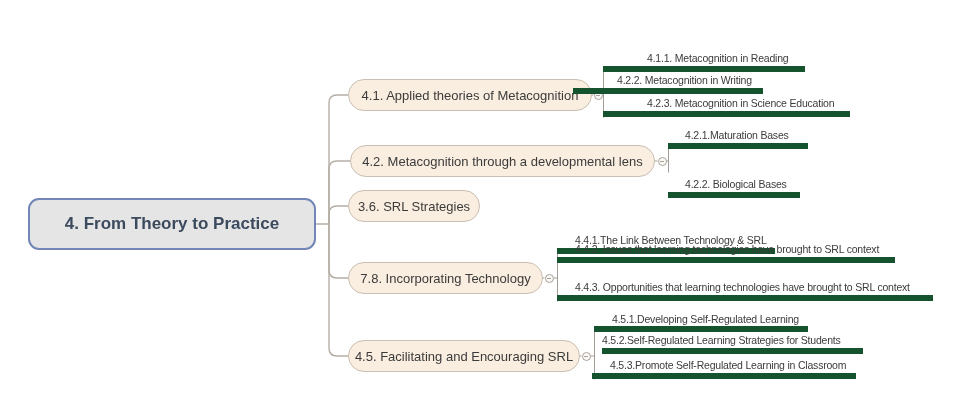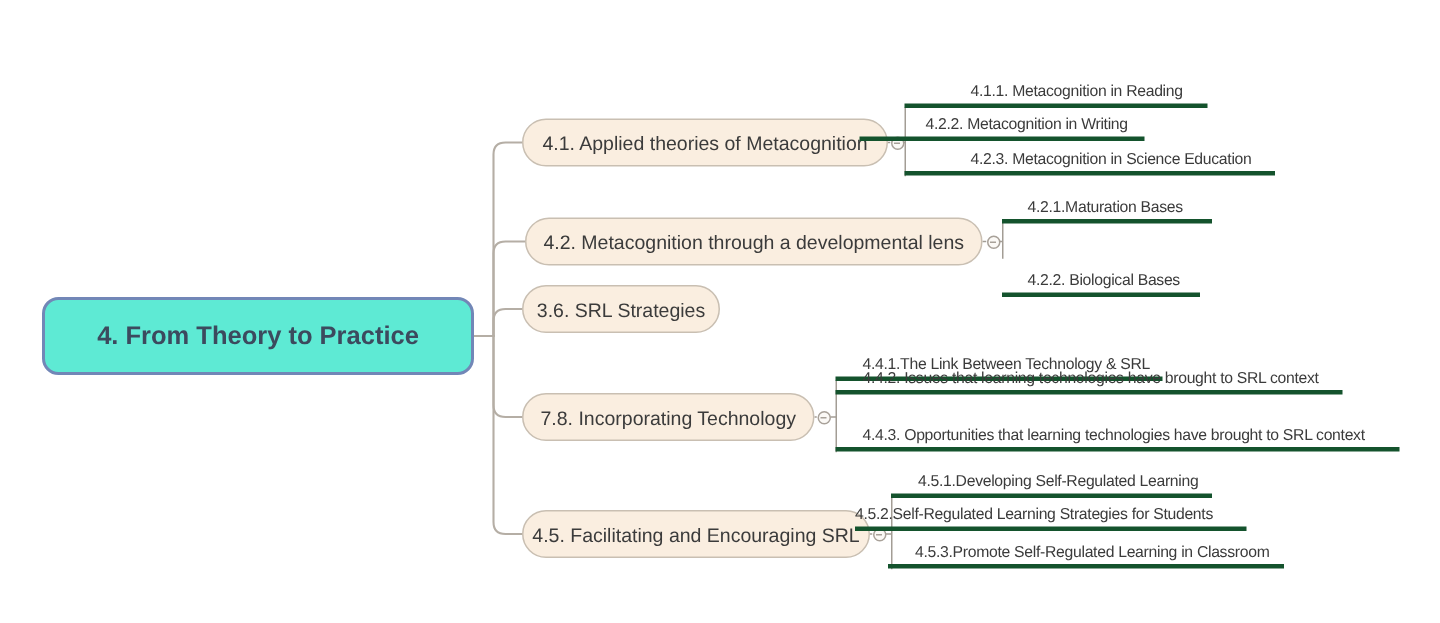--- a/index.html
+++ b/index.html
@@ -6,30 +6,30 @@
   .canvas {
     position:relative; width:960px; height:415px; background:#ffffff;
     font-family:"Liberation Sans", sans-serif; overflow:hidden;
   }
   .wires { position:absolute; left:0; top:0; width:960px; height:415px; }
   .node {
     position:absolute; display:flex; align-items:center; justify-content:center;
     white-space:nowrap; box-sizing:border-box;
   }
   .root-node {
-    background:#5eead4; border:2px solid #7287b7; border-radius:11px;
+    background:#e5e5e5; border:2px solid #7287b7; border-radius:11px;
     height:52px; font-weight:bold; font-size:17px; color:#3c4a5e;
     padding:12px 10px;
   }
   .branch-node {
     background:#faeee0; border:1.5px solid #c9bfb2; border-radius:16px;
     height:32px; font-size:13px; color:#3b3b3b; padding:0 4px;
   }
   .sub-row {
-    position:absolute; height:18px; border-bottom:3px solid #14532d;
+    position:absolute; height:18px; border-bottom:6px solid #14532d;
     display:flex; align-items:flex-end; padding-bottom:2px; box-sizing:border-box;
     white-space:nowrap; font-size:10.5px; letter-spacing:-0.2px; color:#3b3b3b;
     padding-right:8px;
   }
   .toggle {
     position:absolute; width:9px; height:9px; border:1px solid #a8a199;
     border-radius:50%; background:#fbf9f6; box-sizing:border-box;
   }
   .toggle::after {
     content:""; position:absolute; left:1.5px; right:1.5px; top:3px;
@@ -125,20 +125,20 @@
   <div class="sub-row" style="left:557px; top:245px; min-width:338px; padding-left:18px;">
     <span>4.4.2. Issues that learning technologies have brought to SRL context</span>
   </div>
   <div class="sub-row" style="left:557px; top:283px; min-width:376px; padding-left:18px;">
     <span>4.4.3. Opportunities that learning technologies have brought to SRL context</span>
   </div>
 
   <div class="sub-row" style="left:594px; top:314px; min-width:214px; padding-left:18px;align-items:center;">
     <span>4.5.1.Developing Self-Regulated Learning</span>
   </div>
-  <div class="sub-row" style="left:570px; top:336px; min-width:261px; ">
+  <div class="sub-row" style="left:602px; top:336px; min-width:261px; ">
     <span>4.5.2.Self-Regulated Learning Strategies for Students</span>
   </div>
   <div class="sub-row" style="left:592px; top:361px; min-width:264px; padding-left:18px;">
     <span>4.5.3.Promote Self-Regulated Learning in Classroom</span>
   </div>
 
 </div>
 
 </body></html>

